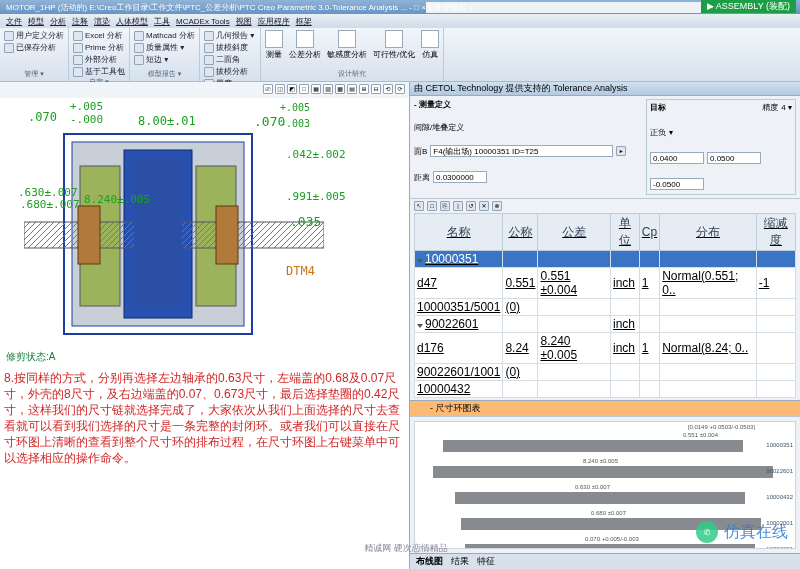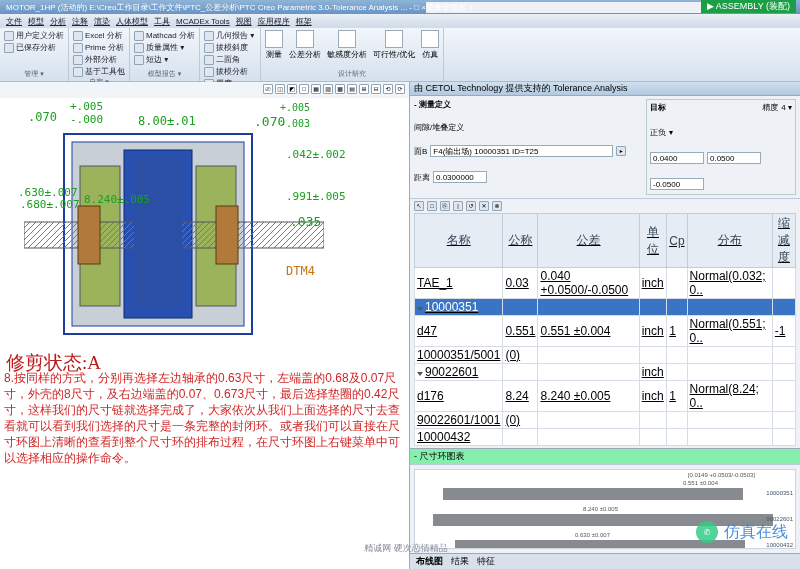--- a/index.html
+++ b/index.html
@@ -23,39 +23,39 @@
   .viewtb .ico { background: #fff; }
   .dims { position: absolute; font-size: 12px; font-family: monospace; color: #19a11e; }
   .d1 { top: 28px; left: 28px; } .d2 { top: 18px; left: 70px; font-size: 11px; }
   .d3 { top: 32px; left: 138px; } .d4 { top: 32px; left: 254px; font-size: 13px; }
   .d4b{ top: 20px; left: 280px; font-size: 10px;} .d4c{ top: 36px; left: 280px; font-size: 10px;}
   .d5 { top: 68px; left: 84px; font-size: 11px; margin-top: 43px; } .d6 { top: 66px; left: 286px; font-size: 11px; }
   .d7 { top: 104px; left: 18px; font-size: 11px;} .d8 { top: 116px; left: 20px; font-size: 11px;}
   .d9 { top: 108px; left: 286px; font-size: 11px;} .d10{ top: 120px; left: 290px; font-size: 13px; margin-top: 12px;}
   .dtm { top: 182px; left: 286px; color: #c77617; font-size: 12px; }
   .partimg { position: absolute; left: 24px; top: 44px; width: 300px; height: 220px; }
-  .trim { position: absolute; left: 6px; top: 268px; font-size: 19px; color: #b91c1c; font-family: Liberation Serif, serif; }
+  .trim { position: absolute; left: 6px; top: 268px; font-size: 10px; color: #15803d; }
   .instr { position: absolute; left: 4px; top: 288px; right: 0; font-size: 12px; line-height: 16px; color: #d02626; }
   .right { flex: 1; display: flex; flex-direction: column; background: #eef2f7; }
   .panelhdr { height: 14px; background: linear-gradient(#cfe0f0,#b4c9df); font-size: 9px; padding: 0 4px; display: flex; align-items: center; border-bottom: 1px solid #9ab; }
   .def { padding: 3px 4px; font-size: 8px; border-bottom: 1px solid #bcc9d8; }
   .def .row { display: flex; align-items: center; gap: 3px; margin-bottom: 2px; }
   .def input { height: 12px; font-size: 8px; border: 1px solid #9ab; background: #fff; padding: 0 2px; }
   .def .narrow { width: 54px; } .def .wide { width: 183px; }
   .def .col { display: flex; flex-direction: column; gap: 12px; }
   .def .goal { border: 1px solid #bcc; padding: 2px 3px; }
   .tbarea { padding: 2px 4px; }
   .tbarea .tbtb { display: flex; gap: 3px; margin-bottom: 2px; }
   .tbl { width: 100%; border-collapse: collapse; font-size: 12px; text-decoration: underline; }
   .tbl th { background: #e6ecf4; border: 1px solid #c2cdda; padding: 1px 2px; font-weight: normal; color: #345; text-align: center; }
   .tbl td { border: 1px solid #d4dce6; padding: 1px 2px; background: #fff; }
   .tbl .sel td { background: #3a74c4; color: #fff; }
   .tri { display: inline-block; width: 0; height: 0; border-left: 3px solid transparent; border-right: 3px solid transparent; border-top: 4px solid #555; margin-right: 2px; }
   .loop { flex: 1; border-top: 1px solid #9ab; display: flex; flex-direction: column; }
-  .loop .lh { font-size: 9px; padding: 1px 4px; background: #86efac; border-bottom: 1px solid #bcc9d8; }
+  .loop .lh { font-size: 9px; padding: 1px 20px; background: #fdba74; border-bottom: 1px solid #bcc9d8; }
   .loop .diag { flex: 1; position: relative; background: #fff; margin: 4px; border: 1px solid #cbd4df; overflow: hidden; }
   .bar { position: absolute; height: 12px; background: #878a8f; }
   .barlbl { position: absolute; font-size: 6px; color: #555; white-space: nowrap; }
   .idlbl { position: absolute; right: 2px; font-size: 6px; color: #456; }
   .tabs { height: 16px; background: #d8e1eb; display: flex; gap: 8px; padding: 0 6px; align-items: center; font-size: 9px; border-top: 1px solid #9ab; }
   .watermark { position: absolute; bottom: 26px; right: 12px; font-size: 16px; color: #2b7bd4; opacity: .85; display: flex; align-items: center; gap: 6px; }
   .watermark .c { width: 22px; height: 22px; border-radius: 50%; background: #3c8; color: #fff; font-size: 8px; display: flex; align-items: center; justify-content: center; }
   .footer { position: absolute; bottom: 14px; left: 0; right: 0; text-align: center; font-size: 9px; color: #889; padding-left: 12px; }
   .asmtag { position: absolute; top: 0; right: 4px; background: #1b9e46; color: #fff; font-size: 9px; padding: 0 6px; }
 </style>
@@ -303,29 +303,20 @@
               <th>名称</th>
               <th>公称</th>
               <th>公差</th>
               <th>单位</th>
               <th>Cp</th>
               <th>分布</th>
               <th>缩减度</th>
             </tr>
           </thead>
         <tbody id="tbody">
-            <tr>
-              <td>TAE_1</td>
-              <td>0.03</td>
-              <td>0.040 +0.0500/-0.0500</td>
-              <td>inch</td>
-              <td></td>
-              <td>Normal(0.032; 0..</td>
-              <td></td>
-            </tr>
             <tr class="sel">
               <td><span class="tri"></span>10000351</td>
               <td></td>
               <td></td>
               <td></td>
               <td></td>
               <td></td>
               <td></td>
             </tr>
             <tr>

